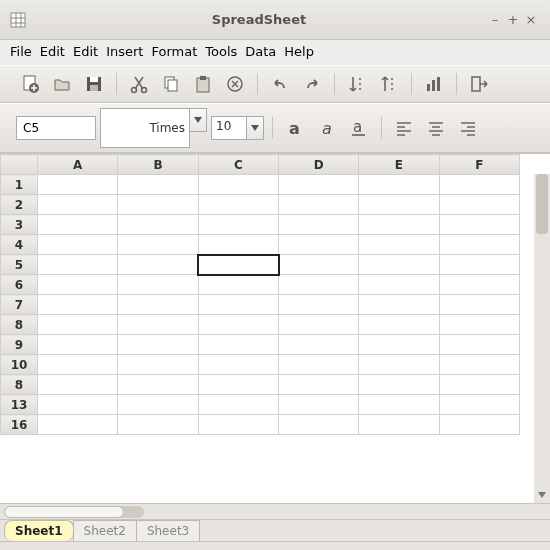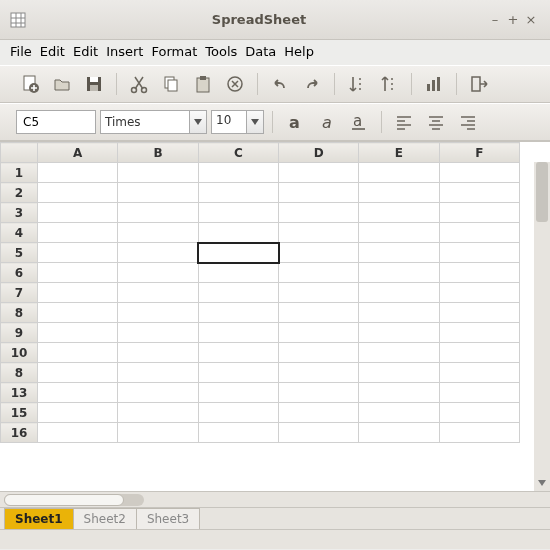--- a/index.html
+++ b/index.html
@@ -9,40 +9,40 @@
   .titlebar .title { flex: 1; text-align: center; font-weight: bold; color: #58534a; font-size: 13px; }
   .titlebar .winbtn { width: 18px; text-align: center; color: #6b665d; font-size: 13px; cursor: pointer; }
   .menubar { display: flex; gap: 8px; padding: 4px 10px 6px 10px; font-size: 13px; color: #000000; }
   .menubar span { cursor: pointer; }
   .toolbar1, .toolbar2 { display: flex; align-items: center; gap: 4px; padding: 4px 16px; background: linear-gradient(#f2f0ed,#e3e0db); border-top: 1px solid #fff; border-bottom: 1px solid #c7c4be; }
   .tb-btn { width: 28px; height: 28px; display: flex; align-items: center; justify-content: center; color: #5b564e; cursor: pointer; border-radius: 2px; }
   .tb-btn svg { display: block; }
   .sep { width: 1px; height: 22px; background: #c7c4be; margin: 0 4px; }
   .group { display:flex; gap:4px; }
   .cellref { width: 80px; height: 24px; border: 1px solid #aaa; background: #fff; font-size: 12px; padding: 2px 6px; }
-  .fontsel { width: 90px; height: 24px; border: 1px solid #aaa; background: #fff; font-size: 12px; padding: 2px 4px; display:flex; align-items:center; justify-content:flex-start; }
+  .fontsel { width: 90px; height: 40px; border: 1px solid #aaa; background: #fff; font-size: 12px; padding: 2px 4px; display:flex; align-items:center; justify-content:flex-end; }
   .dd { width: 18px; height: 24px; border: 1px solid #aaa; background: linear-gradient(#fafafa,#e6e6e6); display:flex; align-items:center; justify-content:center; margin-left:-1px; cursor:pointer; }
   .sizesel { width: 36px; height: 24px; border: 1px solid #aaa; background: #fff; font-size: 12px; padding: 2px 4px; text-align:left; }
   .grid-wrap { position: relative; background: #fff; border-top: 1px solid #c7c4be; height: 350px; overflow: hidden; }
   table { border-collapse: collapse; table-layout: fixed; width: 520px; }
   th, td { border: 1px solid #d0d0d0; font-size: 12px; font-weight: normal; color: #333; background: #fff; }
   th { background: linear-gradient(#f0eeea,#e0ddd7); height: 20px; }
   .rowhdr { width: 36px; text-align: center; font-weight: bold; }
   .colhdr { width: 78px; text-align: center; font-weight: bold; }
   td { height: 20px; }
   td.sel { outline: 2px solid #222; outline-offset: -1px; }
   .vscroll { position:absolute; right:0; top:20px; bottom:0; width:16px; background:#e7e4df; }
   .vscroll .thumb { position:absolute; top:0; left:2px; width:12px; height:60px; background:#c7c4be; border-radius:3px; }
   .vscroll .arrow { position:absolute; left:0; width:16px; height:16px; display:flex; align-items:center; justify-content:center; color:#777; }
   .hscroll-row { display:flex; align-items:center; height:16px; background:#e7e4df; border-top:1px solid #c7c4be; }
   .hscroll { position:relative; height:12px; width:140px; background:#cfcbc4; border-radius:6px; margin:2px 0 2px 4px; }
   .hscroll .thumb { position:absolute; left:0; top:0; height:12px; width:120px; background:#f6f5f2; border:1px solid #bdb9b1; border-radius:6px; }
   .tabs { display:flex; align-items:flex-end; height:22px; background:#e7e4df; padding-left:4px; border-top:1px solid #c7c4be; font-size:12px; }
   .tab { padding: 3px 10px; border:1px solid #bdb9b1; border-bottom:none; background:#efedea; color:#888; margin-right:-1px; cursor:pointer; }
-  .tab.active { background:#eab308; color:#222; font-weight:bold; }
+  .tab.active { background:#fef9c3; color:#222; font-weight:bold;border-radius:8px; }
   .statusbar { height:20px; background:#e7e4df; border-top:1px solid #c7c4be; }
 </style>
 </head>
 <body>
 
 <div class="titlebar">
   <span class="appicon">
     <svg width="16" height="16">
         <rect x="1" y="1" width="14" height="14" fill="#fff" stroke="#888"></rect>
         <line x1="1" y1="6" x2="15" y2="6" stroke="#888"></line>
@@ -338,29 +338,20 @@
         <tr>
           <th class="rowhdr">13</th>
           <td></td>
           <td></td>
           <td></td>
           <td></td>
           <td></td>
           <td></td>
         </tr>
         <tr>
-          <th class="rowhdr">15</th>
-          <td></td>
-          <td></td>
-          <td></td>
-          <td></td>
-          <td></td>
-          <td></td>
-        </tr>
-        <tr>
           <th class="rowhdr">16</th>
           <td></td>
           <td></td>
           <td></td>
           <td></td>
           <td></td>
           <td></td>
         </tr>
       </tbody>
   </table>

